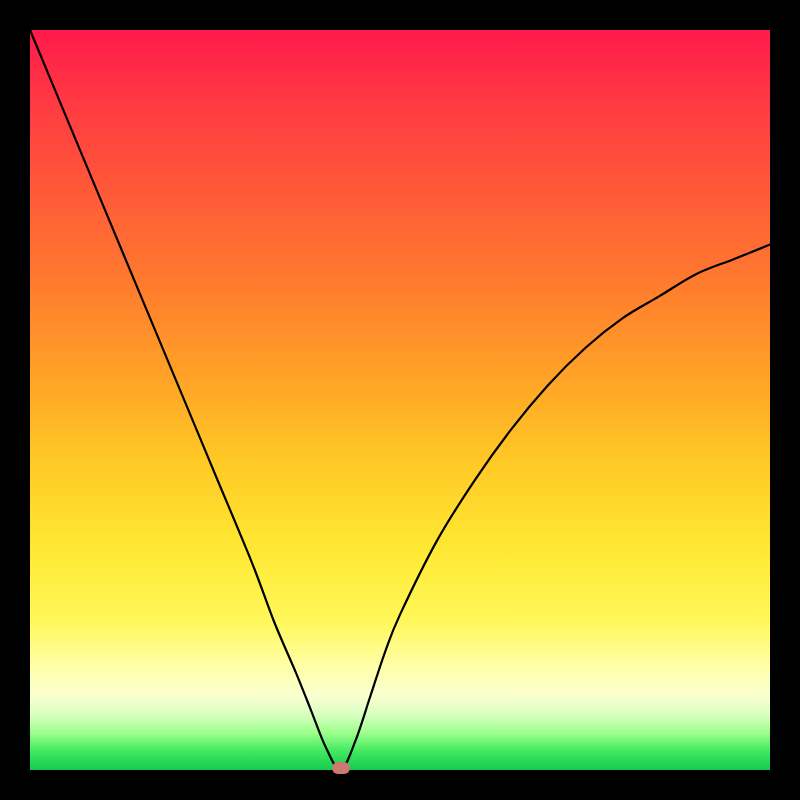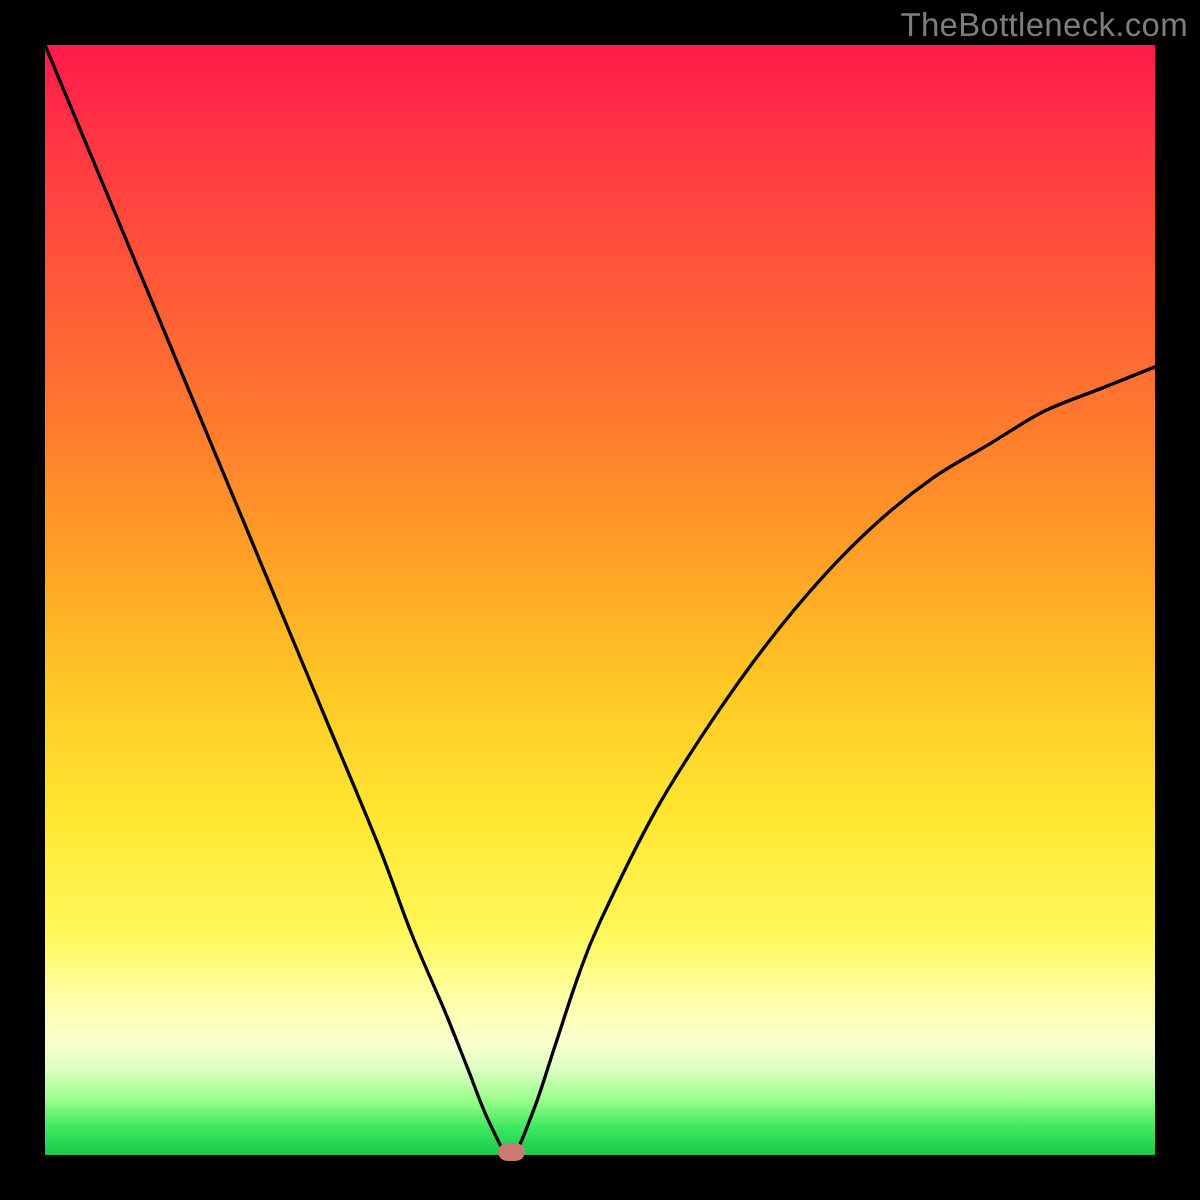--- a/index.html
+++ b/index.html
@@ -66,21 +66,20 @@
     width: 18px;
     height: 12px;
     border-radius: 6px;
     background: #cb7a72;
   }
 </style>
 </head>
 <body>
 
 <div class="frame">
-  <div class="watermark">TheBottleneck.com</div>
 
   <div class="plot">
 
     <svg class="curve" viewBox="0 0 740 740" preserveAspectRatio="none">
       <path id="curve-path" fill="none" stroke="#000" stroke-width="2.2" stroke-linecap="round" stroke-linejoin="round" d="M 0,0 C 6.166666666666667,14.799999999999992 24.666666666666664,59.199999999999946 37,88.79999999999995 C 49.333333333333336,118.39999999999996 61.666666666666664,148.00000000000003 74,177.60000000000002 C 86.33333333333333,207.20000000000002 98.66666666666667,236.79999999999998 111,266.4 C 123.33333333333333,296 135.66666666666666,325.59999999999997 148,355.2 C 160.33333333333334,384.8 172.66666666666666,414.4 185,444 C 197.33333333333334,473.6 212.13333333333333,508.13333333333327 222,532.8 C 231.86666666666667,557.4666666666666 236.8,573.5 244.20000000000002,592 C 251.60000000000002,610.5 260.2333333333333,629 266.4,643.8 C 272.56666666666666,658.5999999999999 276.26666666666665,668.4666666666666 281.2,680.8 C 286.1333333333333,693.1333333333333 291.06666666666666,707.9333333333333 296,717.8 C 300.93333333333334,727.6666666666666 305.8666666666667,741.2333333333333 310.8,740 C 315.73333333333335,738.7666666666667 320.6666666666667,722.7333333333333 325.6,710.4 C 330.53333333333336,698.0666666666666 335.4666666666667,680.8 340.40000000000003,666 C 345.33333333333337,651.2 350.26666666666665,635.1666666666667 355.2,621.6 C 360.1333333333333,608.0333333333333 361.3666666666667,603.1 370,584.6 C 378.6333333333333,566.1 394.66666666666674,532.8000000000001 407.00000000000006,510.6 C 419.33333333333337,488.40000000000003 431.6666666666667,469.9 444,451.4 C 456.3333333333333,432.9 468.6666666666667,415.6333333333333 481,399.59999999999997 C 493.3333333333333,383.5666666666666 505.6666666666667,368.76666666666665 518,355.2 C 530.3333333333334,341.6333333333333 542.6666666666666,329.30000000000007 555,318.20000000000005 C 567.3333333333334,307.1 579.6666666666666,297.23333333333335 592,288.6 C 604.3333333333334,279.9666666666667 616.6666666666666,273.79999999999995 629,266.4 C 641.3333333333334,259 653.6666666666666,250.36666666666665 666,244.2 C 678.3333333333334,238.03333333333333 690.6666666666666,234.33333333333337 703,229.40000000000003 C 715.3333333333334,224.4666666666667 733.8333333333334,217.0666666666667 740,214.60000000000002"></path>
     </svg>
 
     <div id="min-marker" class="marker" style="left: 301.8px; top: 732px;"></div>
   </div>
 </div>

